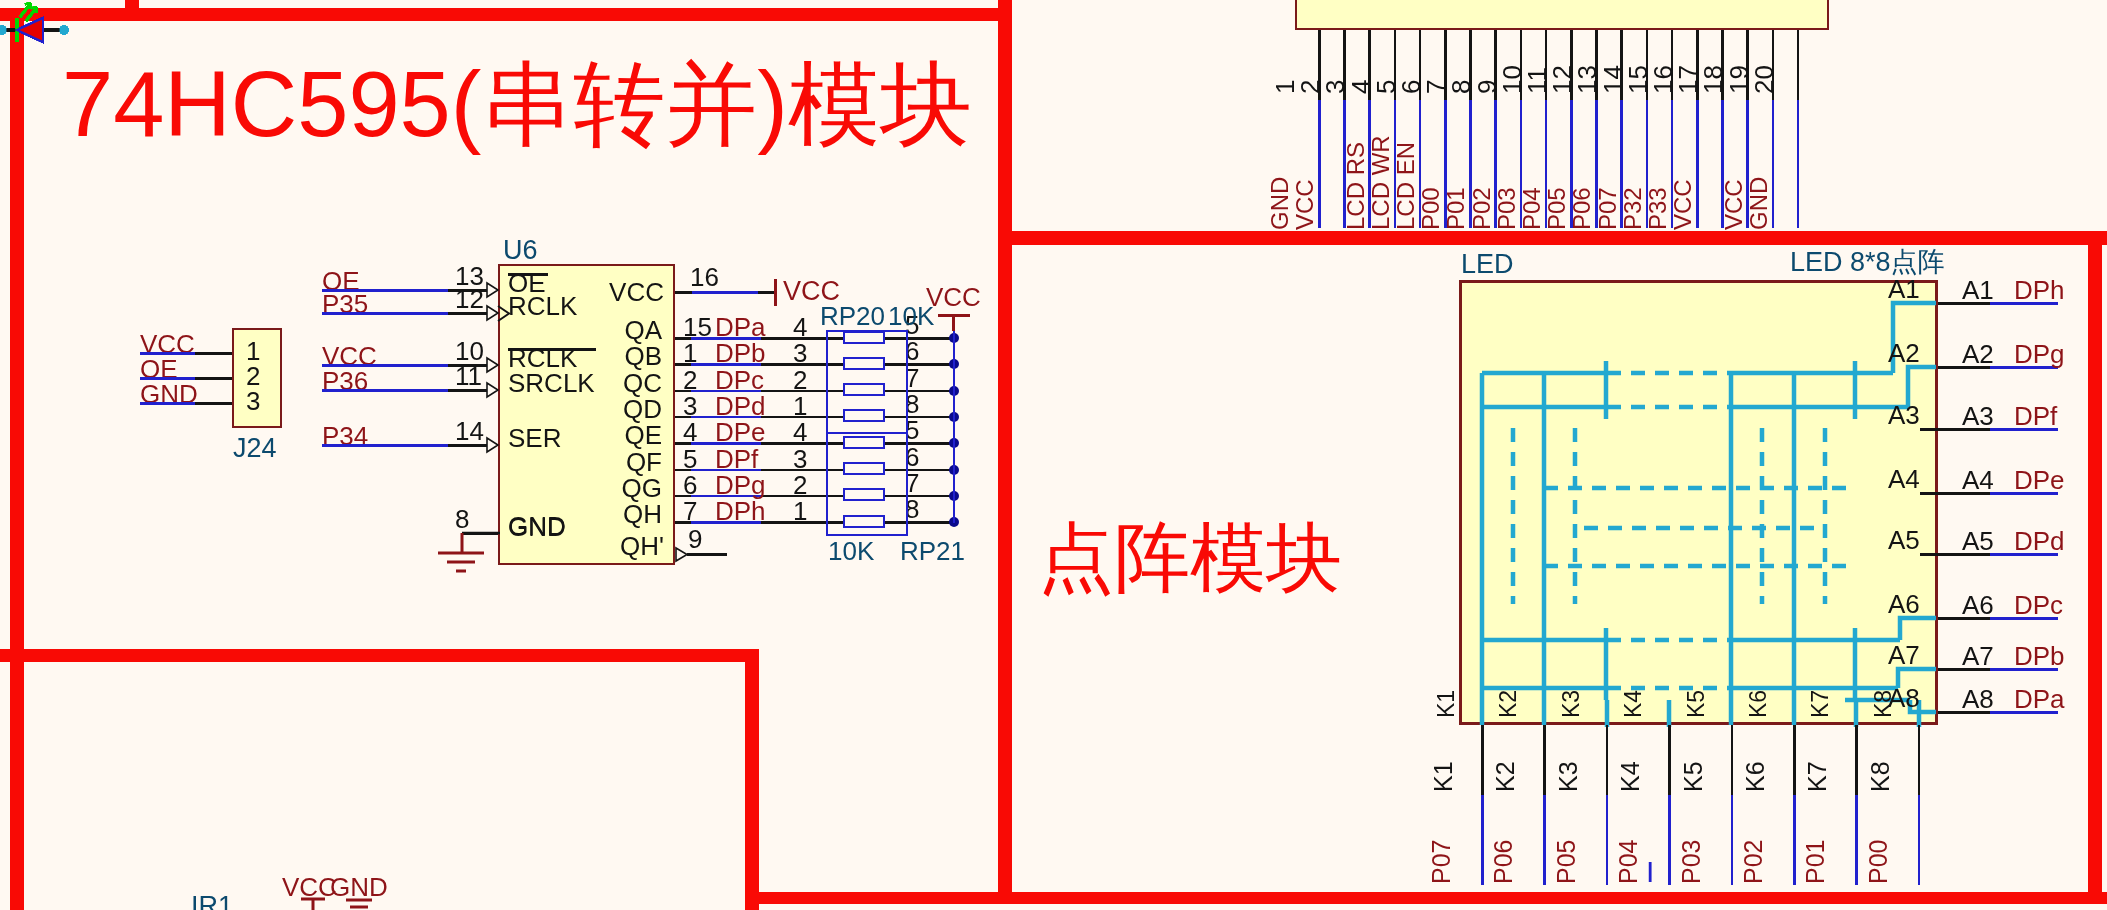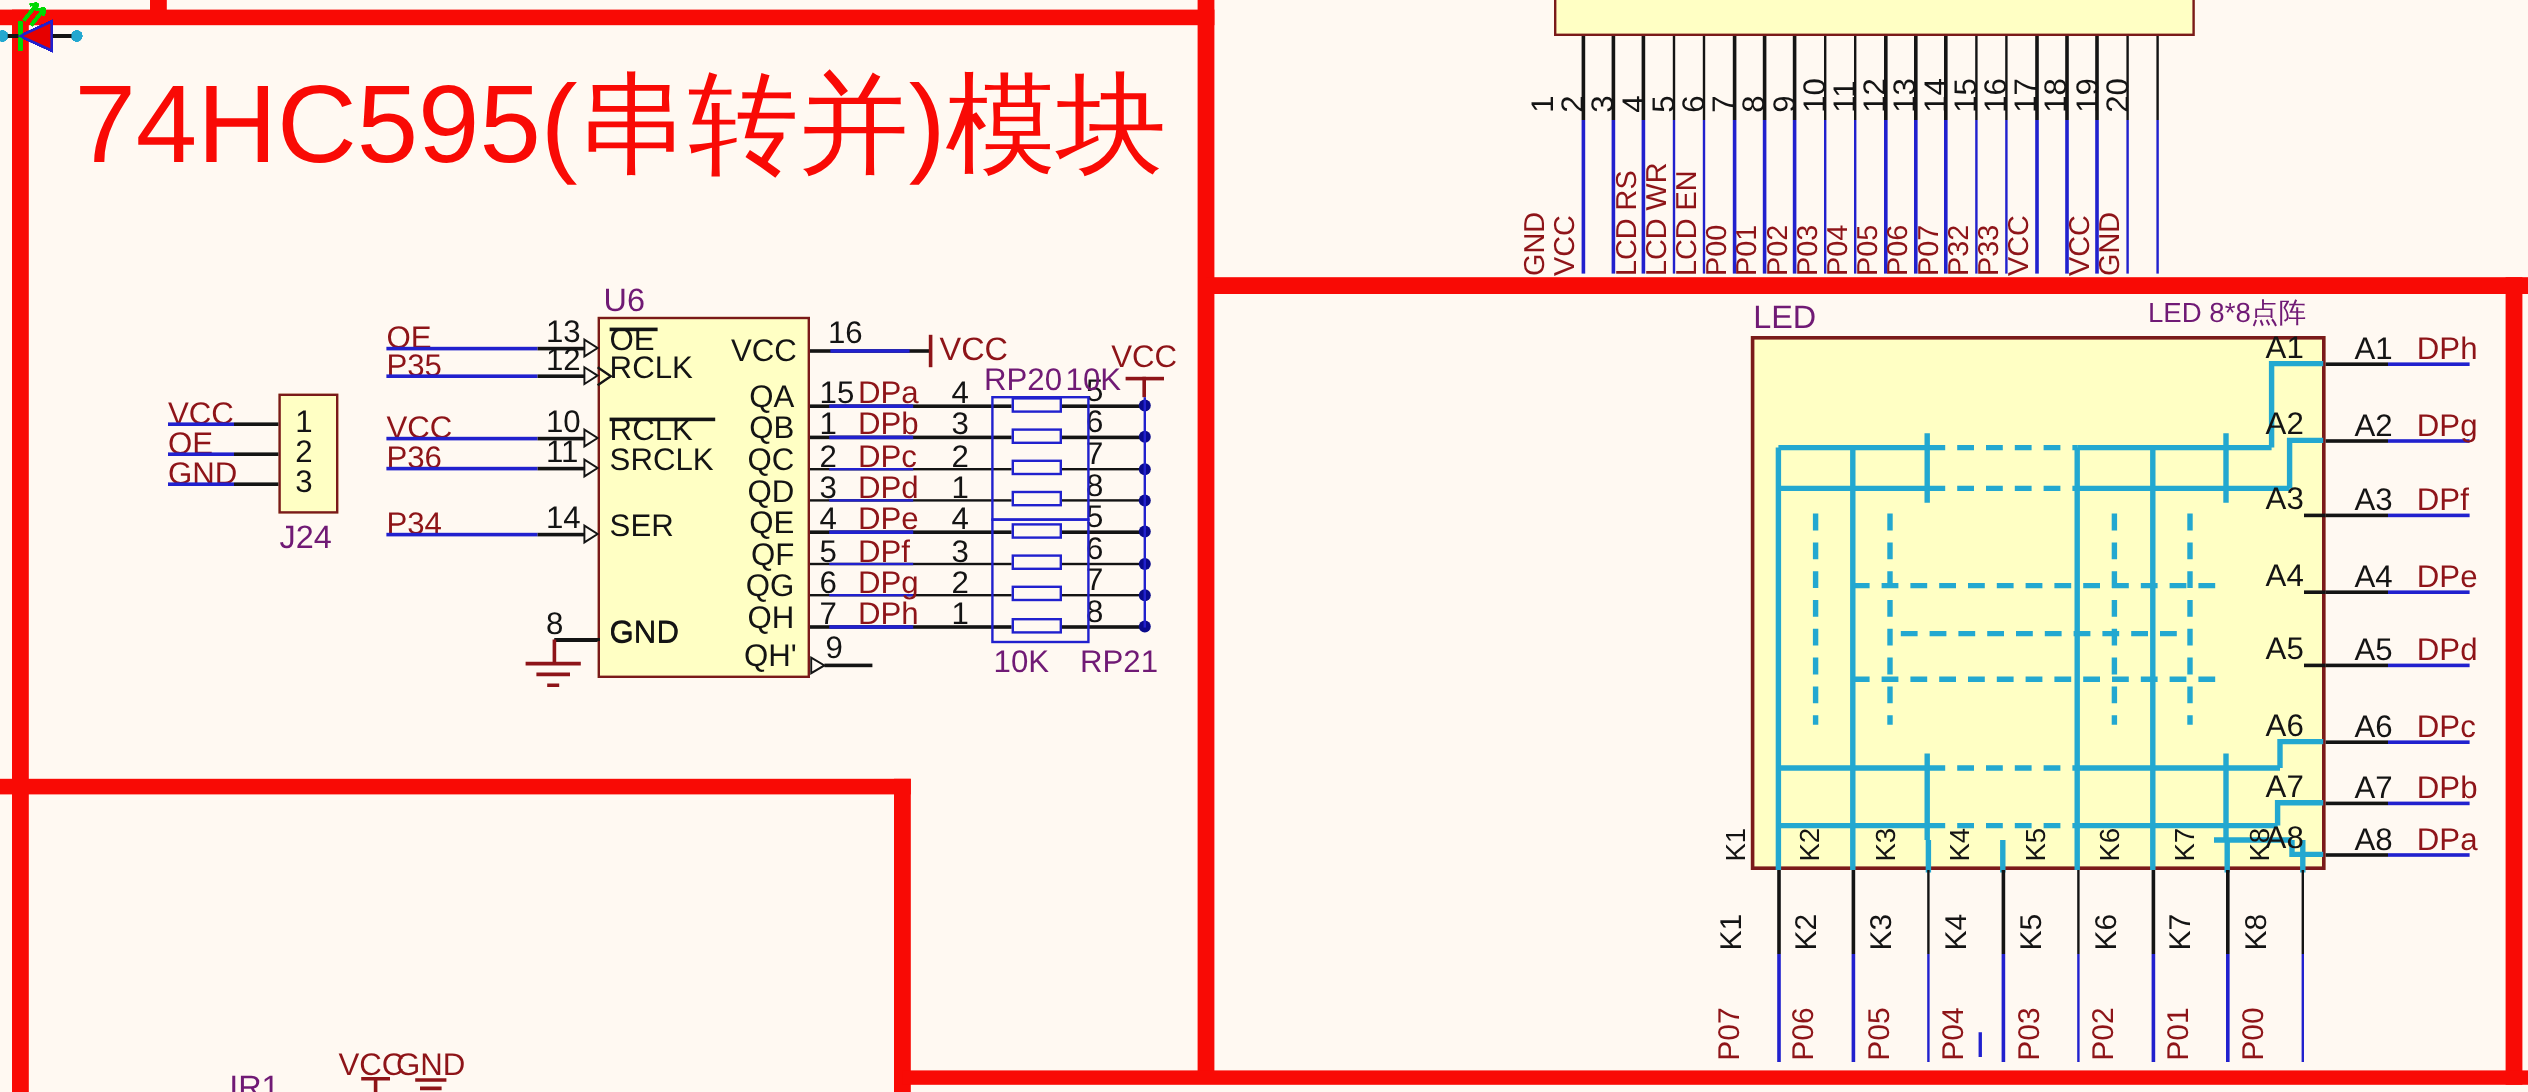--- a/index.html
+++ b/index.html
@@ -2,21 +2,21 @@
 <html><head>
 <meta charset="utf-8">
 <style>
   html,body{margin:0;padding:0;background:#e8e8e8;}
   #stage{position:relative;width:2107px;height:910px;background:#FFF9F2;overflow:hidden;
          font-family:Liberation Sans, sans-serif;color:#141414;}
   .abs{position:absolute;}
   .t{position:absolute;white-space:nowrap;line-height:1.05;}
   .red{color:#F90A05;}
   .maroon{color:#8E1418;}
-  .blue{color:#701a75;}
+  .blue{color:#0c4a6e;}
   .blk{color:#141414;}
   .bar{position:absolute;background:#F90A05;}
   .ybox{position:absolute;background:#FFFFC4;border:2px solid #7A1A1A;box-sizing:border-box;}
   .wire{position:absolute;background:#141414;height:2.5px;}
   .bwire{position:absolute;background:#2121CE;height:2.5px;}
   .vbwire{position:absolute;background:#2121CE;width:2.5px;}
   .rot{position:absolute;transform:rotate(-90deg);transform-origin:0 100%;white-space:nowrap;line-height:1;}
   svg{position:absolute;overflow:visible;}
 
   
@@ -107,21 +107,21 @@
   .jrow{position:absolute;left:140px;height:0;}
   .jrow:nth-child(1){top:353px;} .jrow:nth-child(2){top:378px;} .jrow:nth-child(3){top:403px;}
   .jrow .lbl{left:0;top:-22px;font-size:26px;}
   .jrow .wblue{left:0;top:-1px;width:55px;}
   .jrow .wblk{left:55px;top:-1px;width:37px;}
   .jrow .num{left:106px;top:-15px;font-size:26px;}
 
   
   .led-box{left:1459px;top:280px;width:479px;height:445px;border-width:3px;background:#FFFFC4;}
   .led-ref{left:1461px;top:250px;font-size:27px;}
-  .led-name{left:1790px;top:248px;font-size:23px;}
+  .led-name{left:1790px;top:248px;font-size:27px;}
   .arow{position:absolute;left:1938px;height:0;}
   .arow:nth-child(1){top:303px;} .arow:nth-child(2){top:367px;}
   .arow:nth-child(3){top:429px;} .arow:nth-child(4){top:493px;}
   .arow:nth-child(5){top:554px;} .arow:nth-child(6){top:618px;}
   .arow:nth-child(7){top:669px;} .arow:nth-child(8){top:712px;}
   .arow .wblk{left:0;top:-1px;width:52px;}
   .arow .wblue{left:52px;top:-1px;width:68px;}
   .arow .alb{left:24px;top:-26px;font-size:26px;}
   .arow .dp{left:76px;top:-26px;font-size:26px;}
   .arow .inlbl{left:-50px;top:-27px;font-size:26px;}
@@ -150,20 +150,21 @@
   <div class="bar stub"></div>
   <div class="bar leftv"></div>
   <div class="bar midv"></div>
   <div class="bar ledtop"></div>
   <div class="bar rightv"></div>
   <div class="bar irtop"></div>
   <div class="bar irv"></div>
   <div class="bar bottom"></div>
 
   <div class="t red title-hc595">74HC595(串转并)模块</div>
+  <div class="t red title-led2">点阵模块</div>
 
   <div class="ybox lcd-box"></div>
   <div class="lcd-clip">
     <div class="abs lcd-inlbl" style="left:0;top:0">
 
     <div class="rot" style="--i: 1;"></div>
         <div class="rot" style="--i: 2;"></div>
         <div class="rot" style="--i: 3;"></div>
         <div class="rot" style="--i: 4;"></div>
         <div class="rot" style="--i: 5;"></div>

